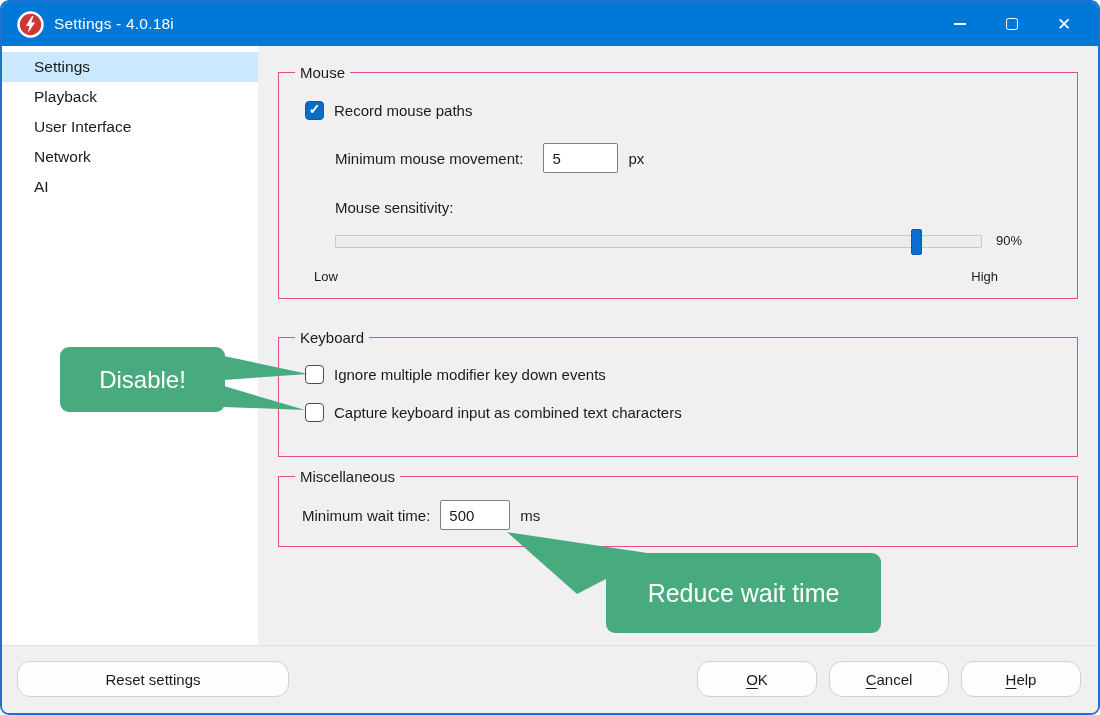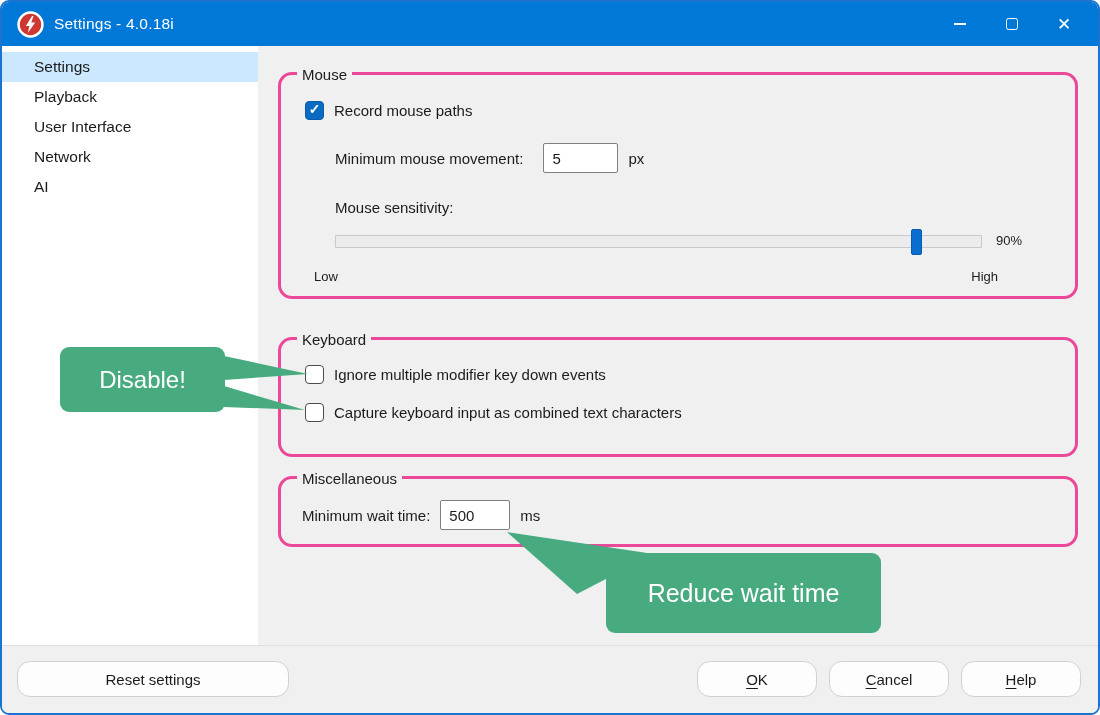--- a/index.html
+++ b/index.html
@@ -20,21 +20,21 @@
   .glyph-min{ width:12px; height:1.6px; background:#fff; display:block; }
   .glyph-max{ width:12px; height:12px; border:1.6px solid #fff; border-radius:2.5px; display:block; }
   .glyph-close{ font-size:17px; line-height:1; color:#fff; }
   
   .main{ position:absolute; top:44px; left:0; right:0; bottom:68px; display:flex; }
   .sidebar{ width:256px; background:#ffffff; padding-top:6px; }
   .side-item{ height:30px; display:flex; align-items:center; padding-left:32px; font-size:15.5px; color:#1b1b1b; cursor:default; }
   .side-item.selected{ background:#cce8ff; }
   .content{ position:relative; flex:1; background:#f0f0f0; }
   
-  .groupbox{ position:absolute; border:3px solid #ec4899; border-radius:14px; }
+  .groupbox{ position:absolute; border:1px solid #ec4899; border-radius:0; }
   .group-label{
     position:absolute; top:-10px; left:16px; background:#f0f0f0; padding:0 5px;
     font-size:15px; color:#1b1b1b; line-height:20px;
   }
   .row{ position:absolute; display:flex; align-items:center; font-size:15px; color:#1b1b1b; }
   
   .checkbox{
     width:19px; height:19px; border:1.5px solid #4c4c4c; border-radius:4px;
     background:#ffffff; margin-right:10px; flex:0 0 auto; position:relative;
   }

